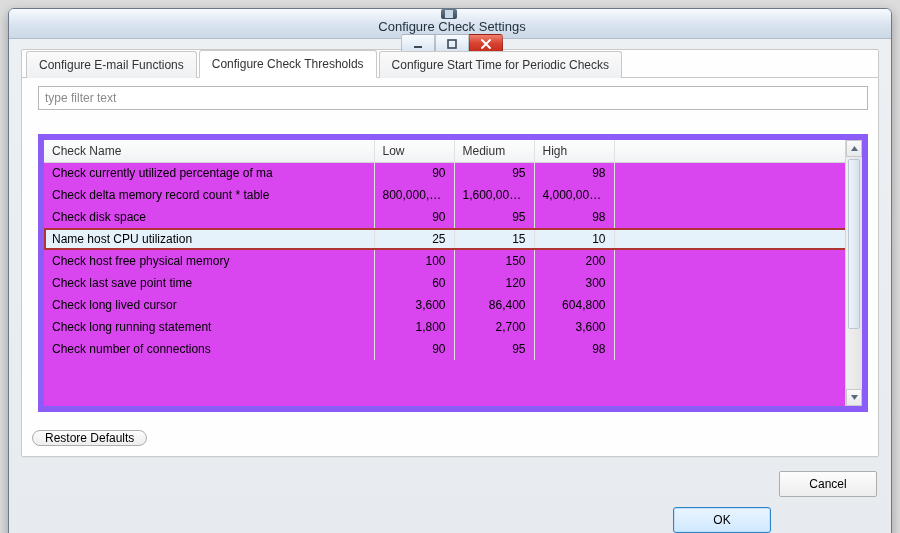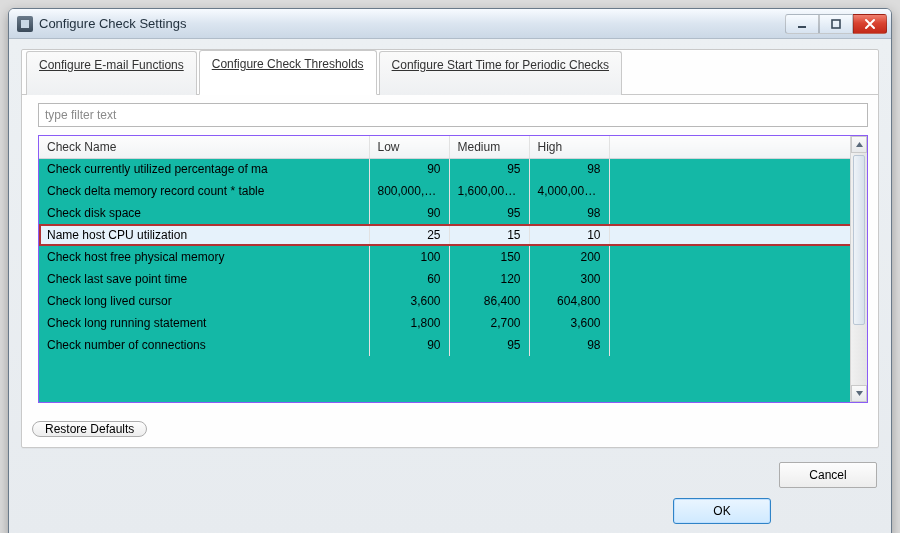--- a/index.html
+++ b/index.html
@@ -21,20 +21,21 @@
     box-shadow: 0 4px 12px rgba(0,0,0,0.3);
     overflow: hidden;
   }
   .titlebar {
     height: 30px;
     background: linear-gradient(to bottom, #f7fbff, #dbe5f0 50%, #cbd8e6);
     display: flex;
     align-items: center;
     padding: 0 4px 0 8px;
     border-bottom: 1px solid #b0bcc9;
+    flex-direction: column;
   }
   .titlebar .app-icon {
     width: 16px; height: 16px;
     background: linear-gradient(to bottom, #6a7a8a, #3a4a5a);
     border-radius: 2px;
     margin-right: 6px;
     display: inline-flex;
     align-items: center; justify-content: center;
   }
   .titlebar .title {
@@ -80,32 +81,31 @@
   .tabs {
     display: flex;
     align-items: flex-end;
     gap: 0;
     padding: 0 4px;
     
     border-bottom: 1px solid #c9c9c9;
     margin-top: -1px;
   }
   .tab {
-    padding: 6px 12px 23px 12px;
+    padding: 6px 12px 6px 12px;
     border: 1px solid #c9c9c9;
     border-bottom: none;
     background: linear-gradient(to bottom, #fafafa, #eef0f2);
     border-top-left-radius: 3px;
     border-top-right-radius: 3px;
     margin-right: 2px;
     color: #333;
     cursor: pointer;
     position: relative;
     top: 1px;
-    text-decoration: underline;
   }
   .tab.active {
     background: #ffffff;
     border-bottom: 1px solid #ffffff;
     z-index: 2;
   }
   .tab-content {
     padding: 8px 10px 10px 16px;
   }
   .filter-input {
@@ -113,24 +113,24 @@
     height: 24px;
     border: 1px solid #b8b8b8;
     padding: 2px 6px;
     font-size: 12px;
     color: #8a8a8a;
     background: #fff;
   }
   .filter-input::placeholder { color: #8a8a8a; font-style: normal; }
 
   .table-wrap {
-    margin-top: 8px;
-    border: 1px solid #8b5cf6;
+    margin-top: 24px;
+    border: 6px solid #8b5cf6;
     position: relative;
-    background: #14b8a6;
+    background: #d946ef;
   }
   .table-scroll {
     height: 266px;
     overflow: hidden; 
   }
   table.grid {
     border-collapse: collapse;
     width: 100%;
     table-layout: fixed;
   }

